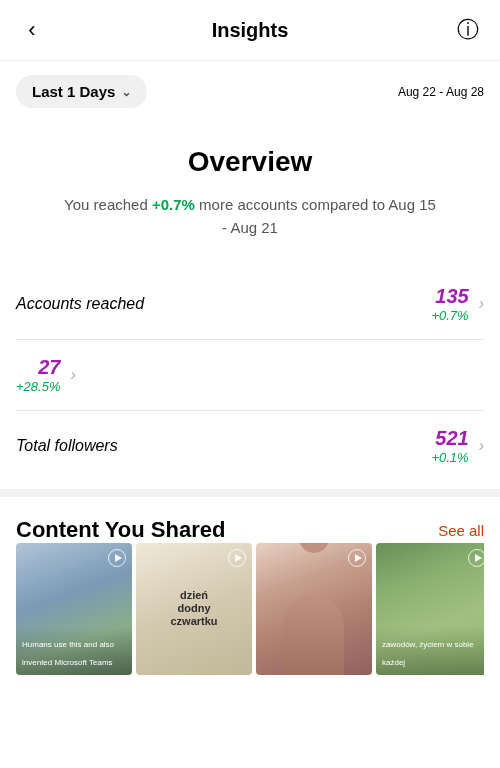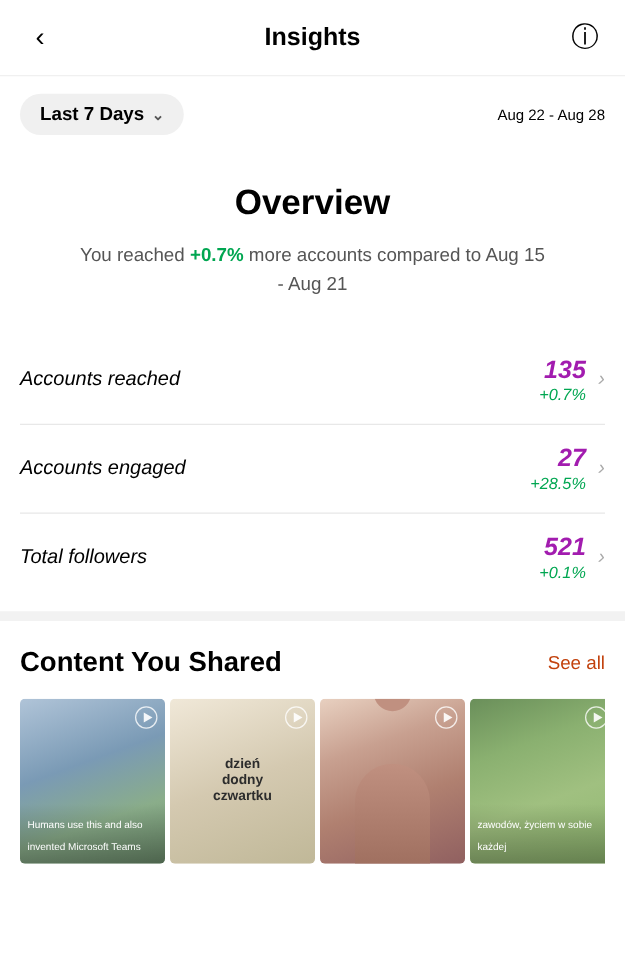--- a/index.html
+++ b/index.html
@@ -160,21 +160,20 @@
 
     
     .content-section {
       background: #fff;
       padding: 20px 16px 16px;
     }
     .content-header {
       display: flex;
       align-items: center;
       justify-content: space-between;
-      margin-bottom: 16px;
     }
     .content-title {
       font-size: 22px;
       font-weight: 800;
       color: #000;
     }
     .see-all-link {
       font-size: 15px;
       color: #c2410c;
       font-weight: 500;
@@ -290,21 +289,21 @@
     <span>‹</span>
   </div>
   <h1 class="header-title">Insights</h1>
   <div class="header-info">
     <span>ⓘ</span>
   </div>
 </header>
 
 <div class="date-row">
   <button class="date-filter-btn">
-    <span>Last 7 Days</span>
+    <span>Last 1 Days</span>
     <span class="chevron">⌄</span>
   </button>
   <span class="date-range-text">Aug 22 - Aug 28</span>
 </div>
 
 <div class="overview-section">
   <h2 class="overview-title">Overview</h2>
   <p class="overview-subtitle">
     <span>You reached </span><span class="positive">+0.7%</span><span> more accounts compared to Aug 15 - Aug 21</span>
   </p>
@@ -317,21 +316,20 @@
     <div class="stat-right">
       <div class="stat-values">
         <span class="stat-number">135</span>
         <span class="stat-change">+0.7%</span>
       </div>
       <span class="stat-chevron">›</span>
     </div>
   </div>
 
   <div class="stat-item">
-    <span class="stat-label">Accounts engaged</span>
     <div class="stat-right">
       <div class="stat-values">
         <span class="stat-number">27</span>
         <span class="stat-change">+28.5%</span>
       </div>
       <span class="stat-chevron">›</span>
     </div>
   </div>
 
   <div class="stat-item">

